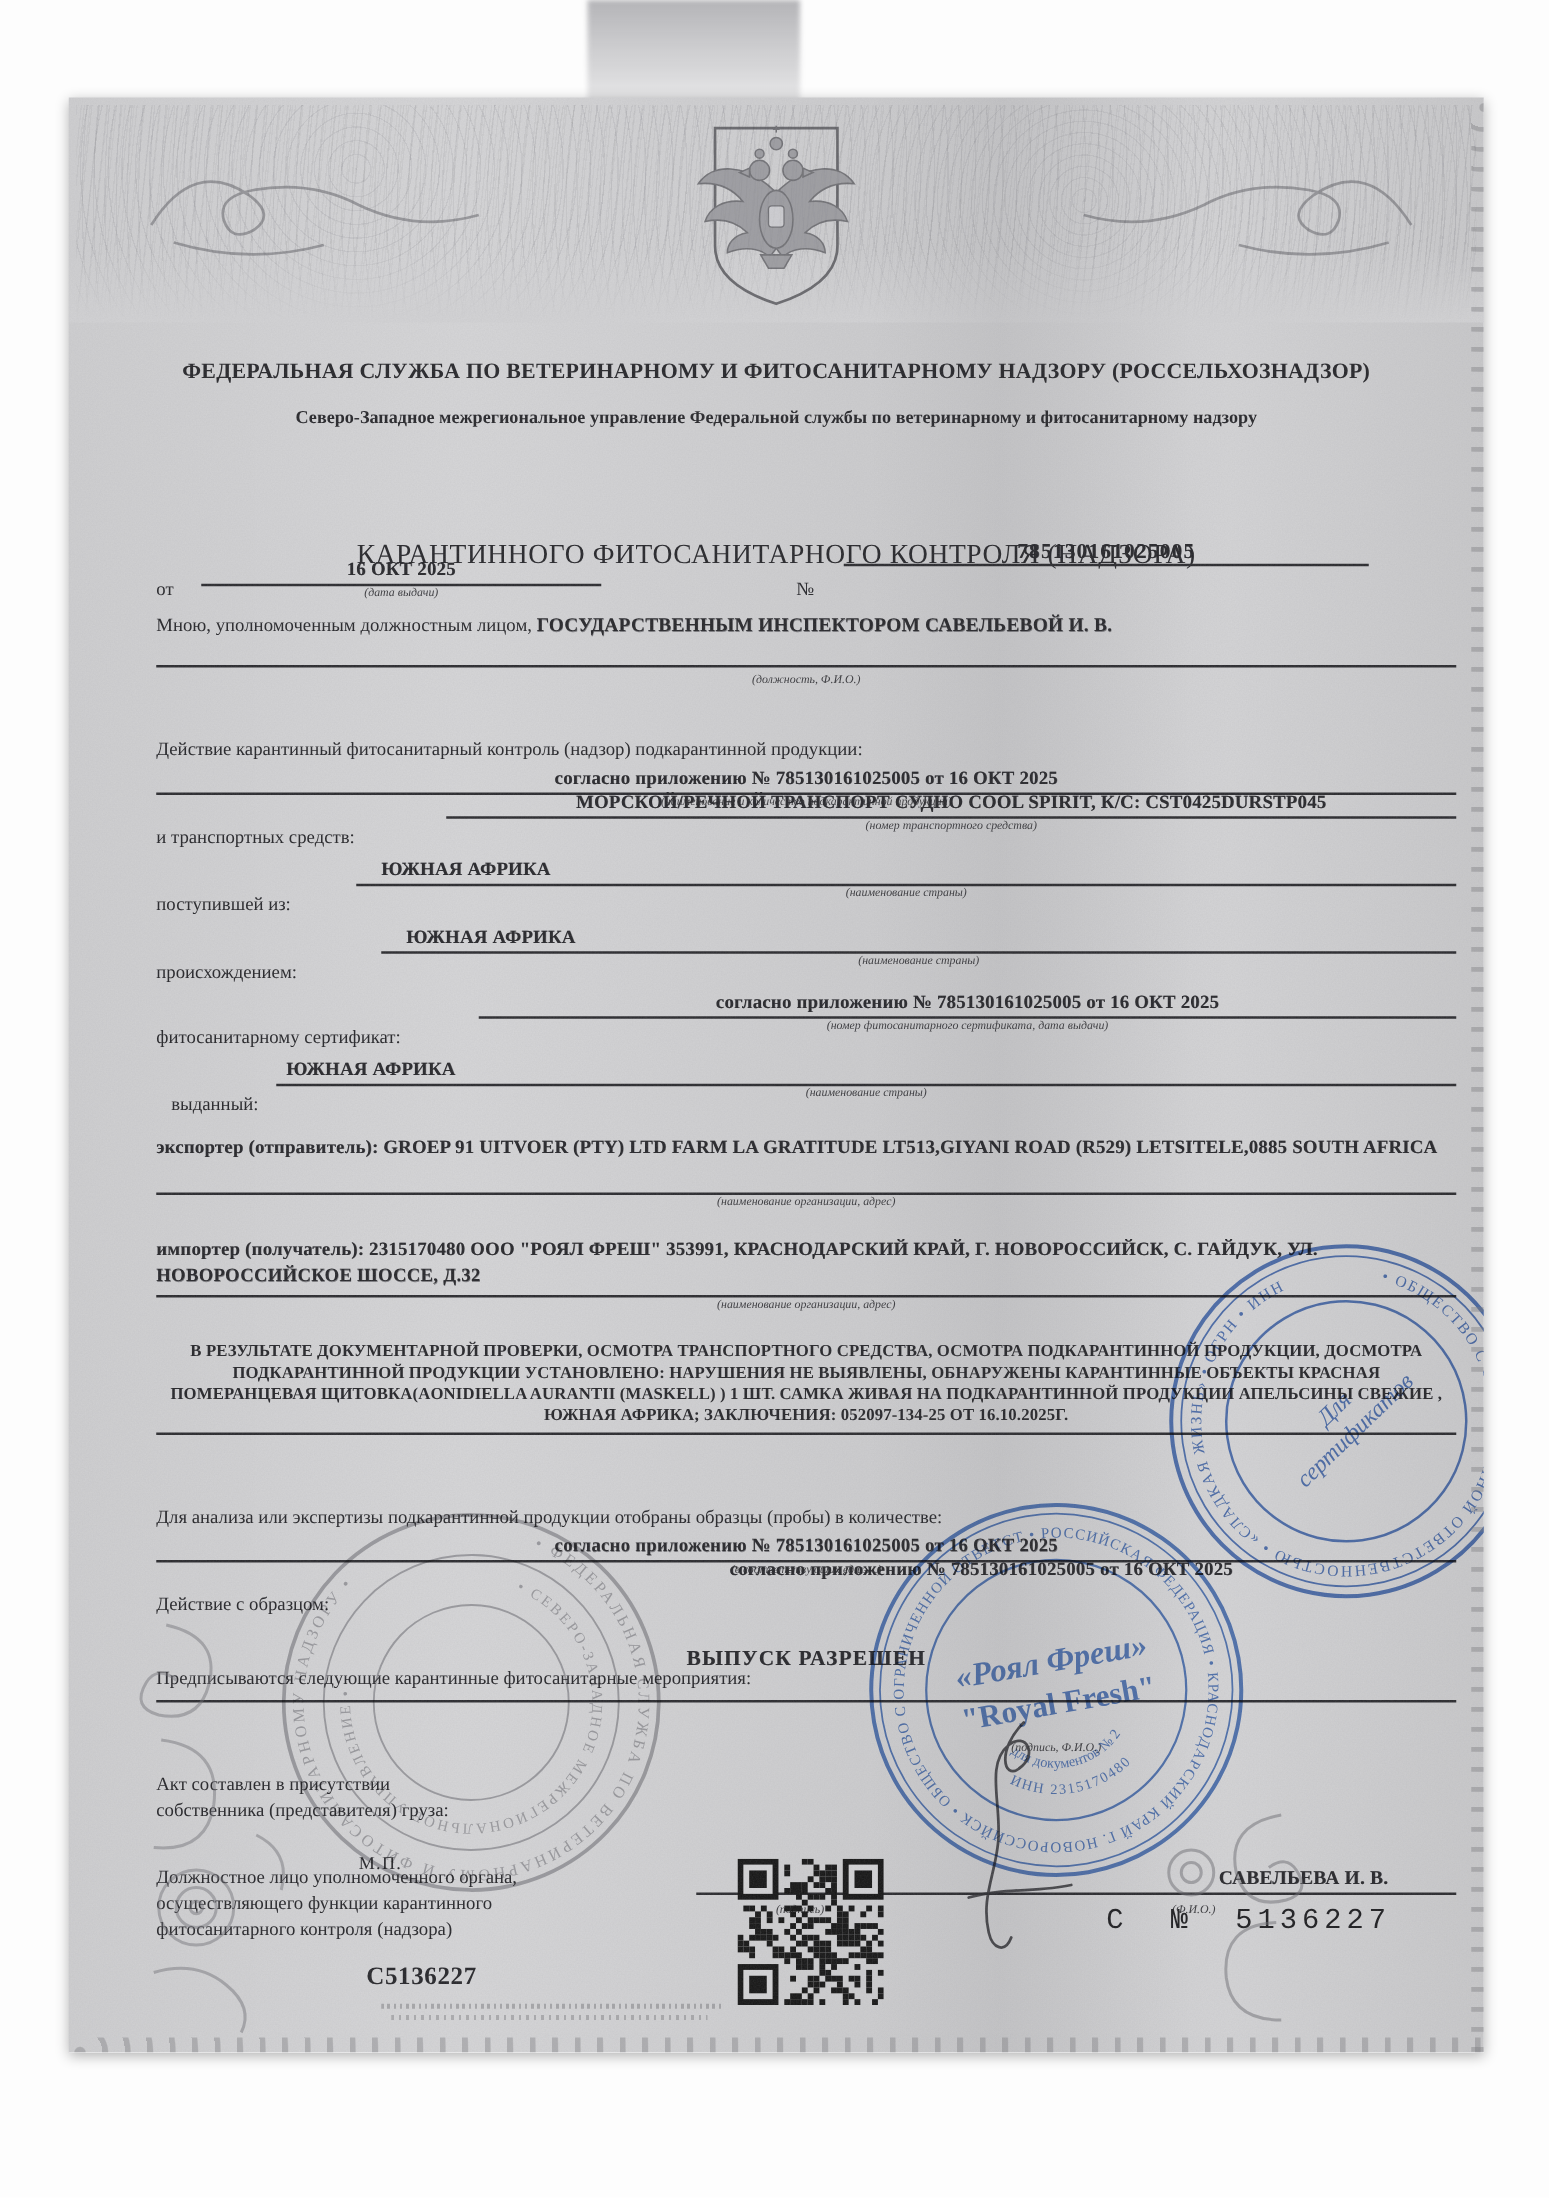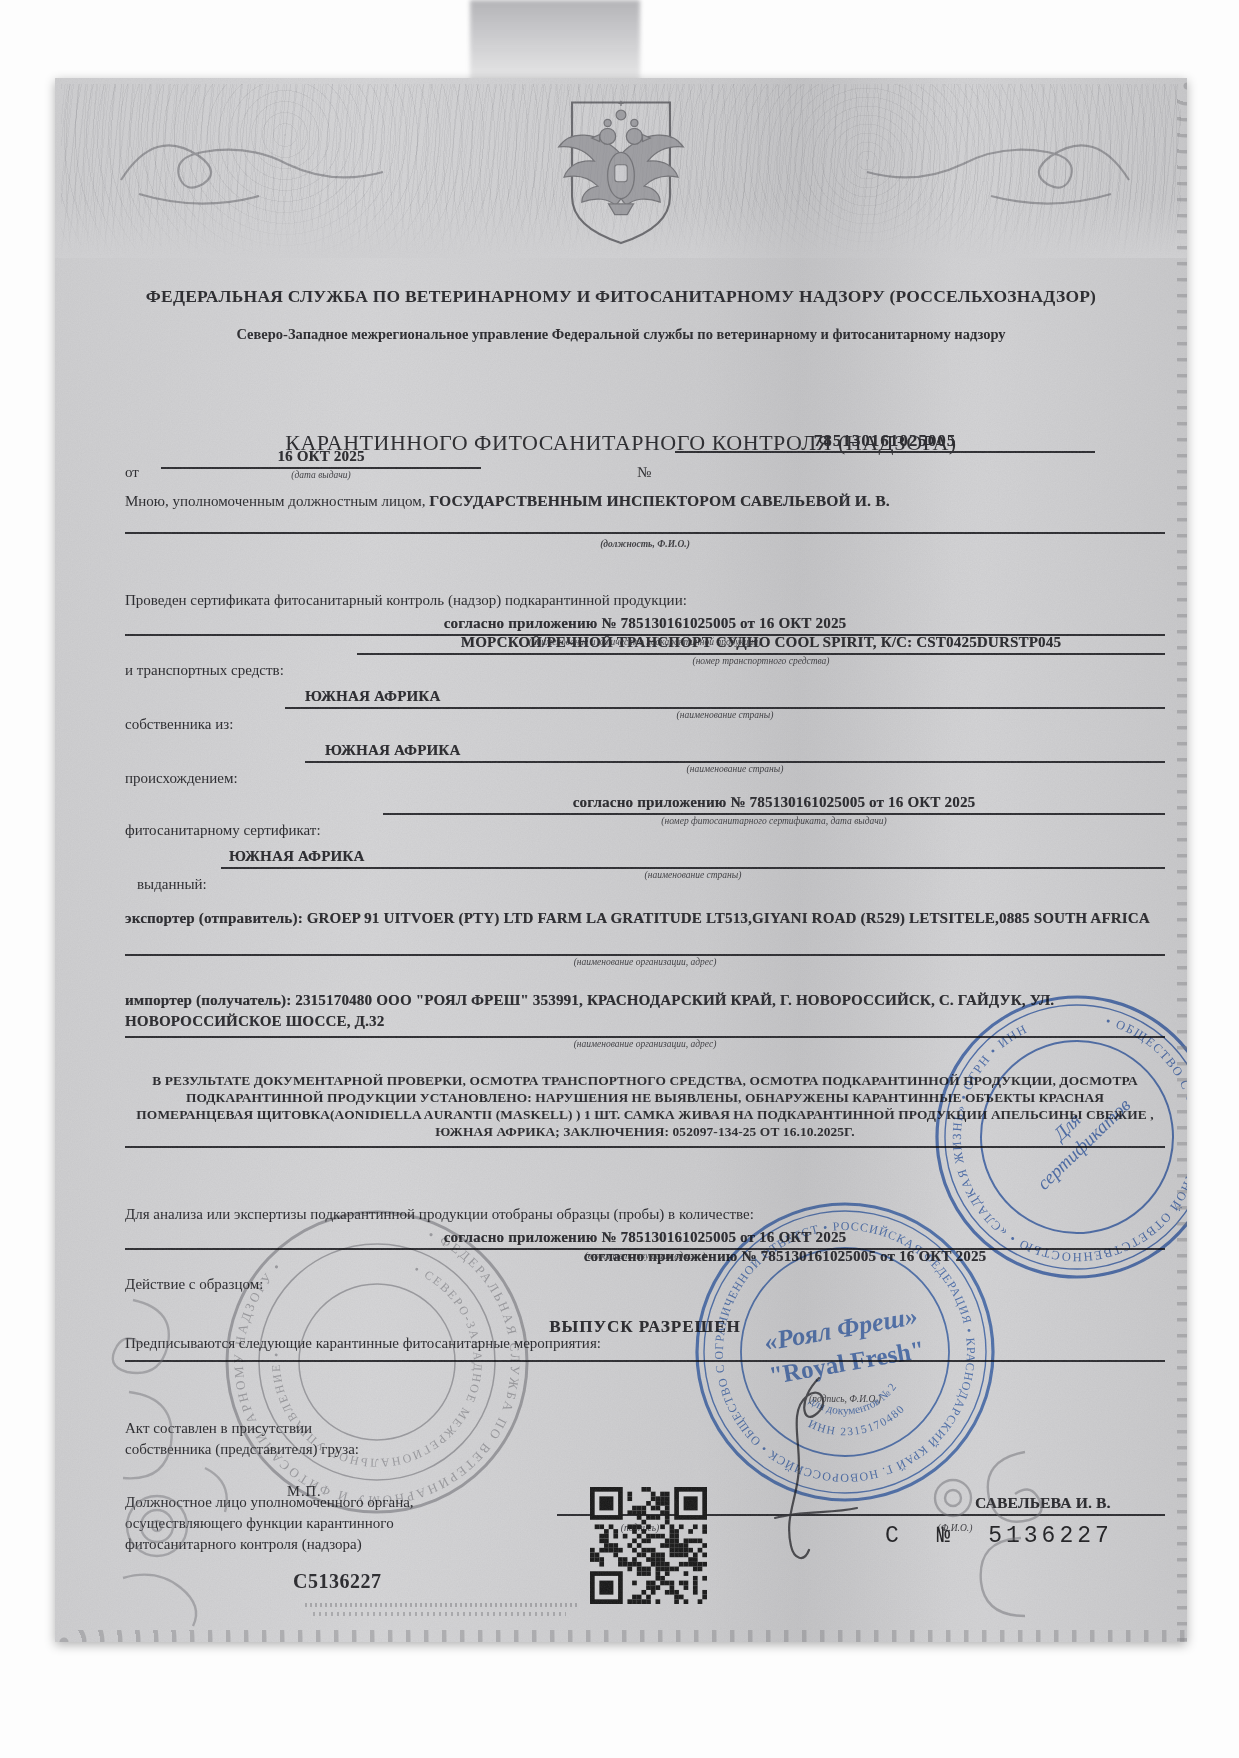--- a/index.html
+++ b/index.html
@@ -112,39 +112,39 @@
     <span class="lbl abs" style="left:512px;top:4px;">№</span>
     <div class="abs" style="left:550px;top:0;width:420px;">
       <div class="ln center b" style="font-size:17px;letter-spacing:1px;">785130161025005</div>
     </div>
   </div>
 
   <div class="row" style="top:412px;height:60px;">
     <div><span class="lbl">Мною, уполномоченным должностным лицом,</span>
       <span class="b" style="font-size:15.5px;">ГОСУДАРСТВЕННЫМ ИНСПЕКТОРОМ САВЕЛЬЕВОЙ И. В.</span></div>
     <div class="ln" style="position:absolute;left:0;right:0;top:42px;"></div>
-    <div class="cap" style="position:absolute;left:0;right:0;top:48px;font-weight:bold;">(должность, Ф.И.О.)</div>
+    <div class="cap" style="position:absolute;left:0;right:0;top:48px;">(должность, Ф.И.О.)</div>
   </div>
 
   <div class="row" style="top:484px;">
-    <div class="lbl">Проведен сертификата фитосанитарный контроль (надзор) подкарантинной продукции:</div>
+    <div class="lbl">Действие карантинный фитосанитарный контроль (надзор) подкарантинной продукции:</div>
     <div class="ln center b" style="margin-top:2px;">согласно приложению № 785130161025005 от 16 ОКТ 2025</div>
     <div class="cap">(наименование и количество подкарантинной продукции)</div>
   </div>
 
   <div class="row" style="top:554px;">
     <span class="lbl abs" style="left:0;top:0;">и транспортных средств:</span>
     <div class="abs" style="left:232px;top:0;right:0;">
       <div class="ln center b">МОРСКОЙ/РЕЧНОЙ ТРАНСПОРТ СУДНО COOL SPIRIT, К/С: CST0425DURSTP045</div>
       <div class="cap">(номер транспортного средства)</div>
     </div>
   </div>
 
   <div class="row" style="top:608px;">
-    <span class="lbl abs" style="left:0;top:0;">собственника из:</span>
+    <span class="lbl abs" style="left:0;top:0;">поступившей из:</span>
     <div class="abs" style="left:160px;top:0;right:0;">
       <div class="ln b" style="padding-left:20px;">ЮЖНАЯ АФРИКА</div>
       <div class="cap">(наименование страны)</div>
     </div>
   </div>
 
   <div class="row" style="top:662px;">
     <span class="lbl abs" style="left:0;top:0;">происхождением:</span>
     <div class="abs" style="left:180px;top:0;right:0;">
       <div class="ln b" style="padding-left:20px;">ЮЖНАЯ АФРИКА</div>

